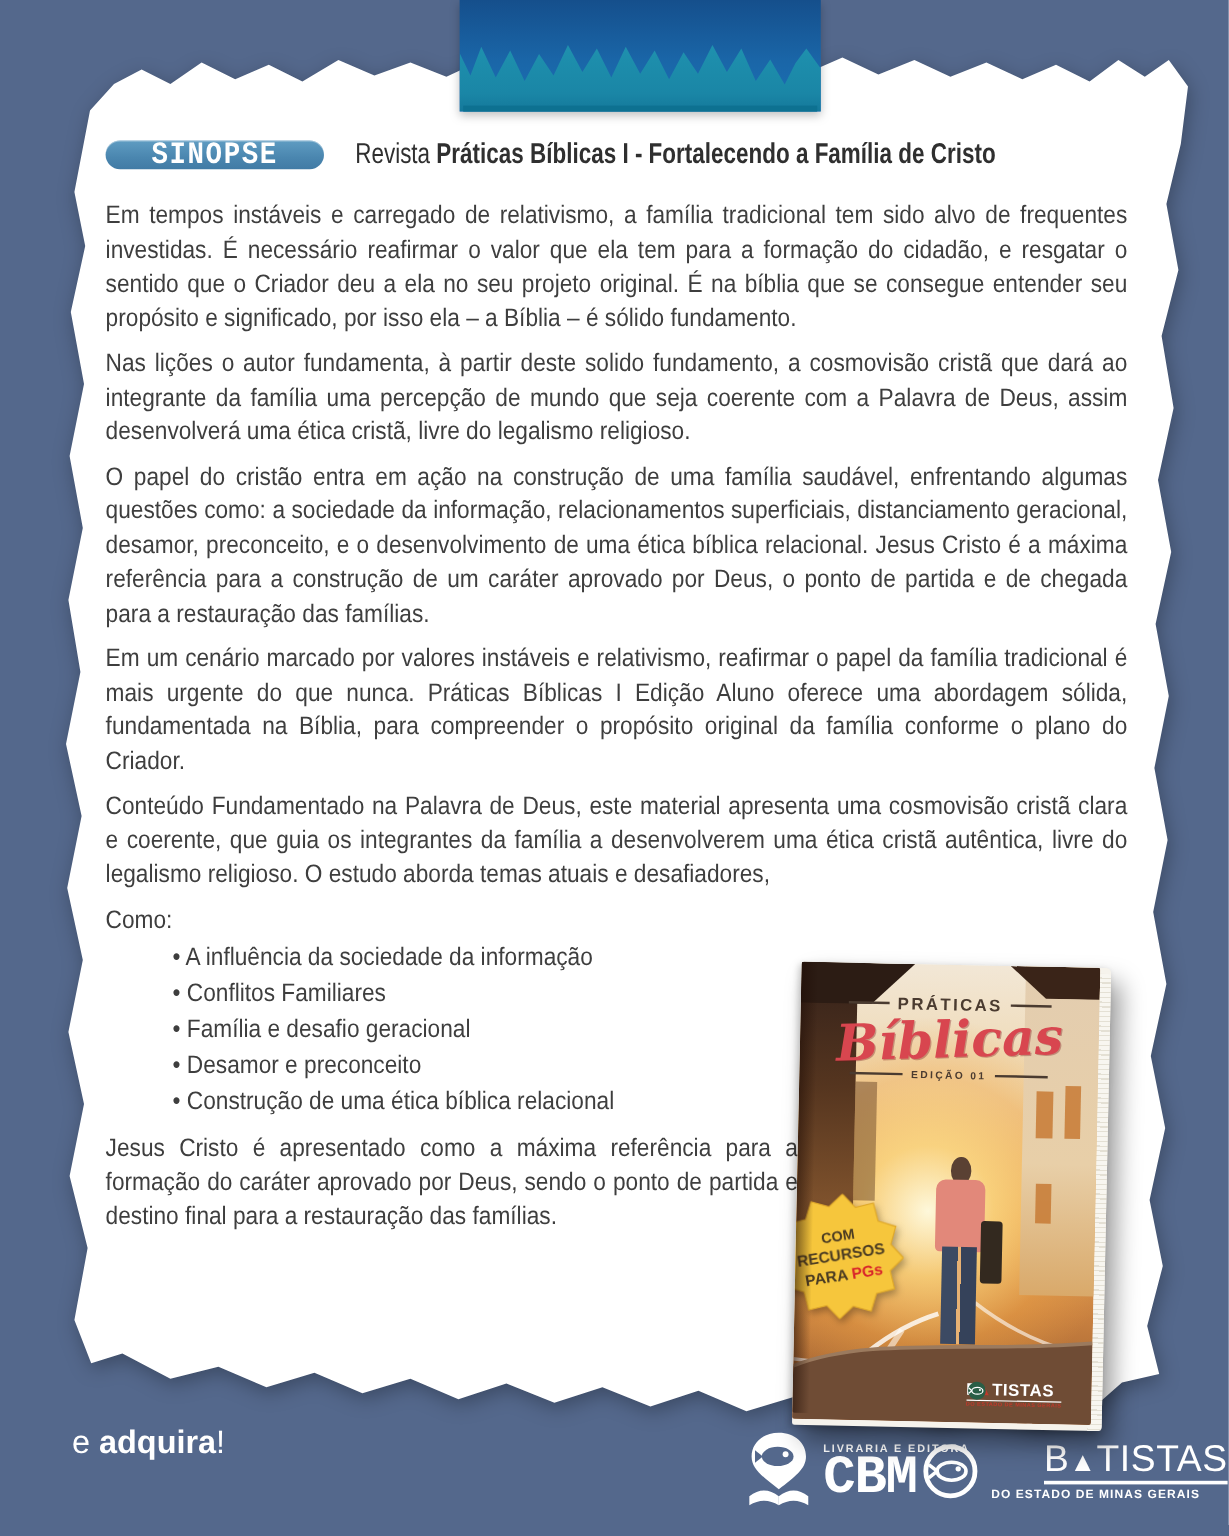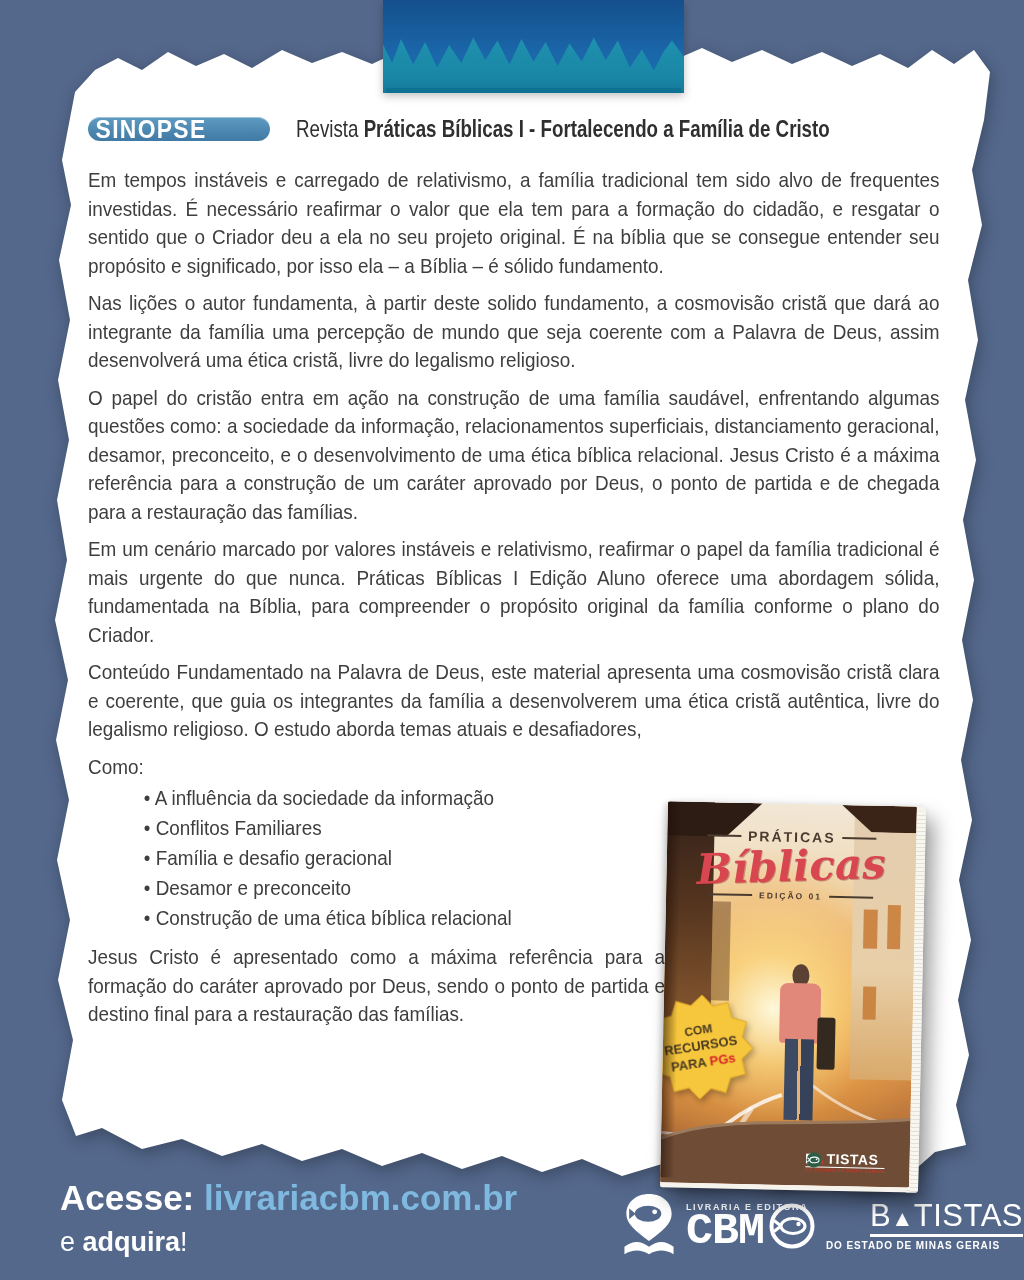--- a/index.html
+++ b/index.html
@@ -22,22 +22,22 @@
     clip-path: polygon(0 35%,3% 60%,6% 28%,10% 62%,14% 32%,18% 66%,22% 36%,26% 60%,30% 26%,34% 56%,38% 30%,42% 62%,46% 28%,50% 58%,54% 32%,58% 64%,62% 34%,66% 58%,70% 26%,74% 56%,78% 30%,82% 66%,86% 42%,90% 70%,93% 46%,96% 30%,100% 52%,100% 100%,0 100%);
   }
   .tape-edge { position:absolute; left:3px; right:3px; bottom:0; height:5px; background:#0d7191; }
 
   
   .content { position:absolute; left:88px; top:108px; width:852px; z-index:3; }
 
   .header-row { display:flex; align-items:center; gap:26px; height:42px; margin-bottom:16px; }
   .badge { flex:0 0 182px; height:24px; border-radius:21px;
     background:linear-gradient(180deg,#5f9cc2 0%,#4a86af 60%,#417ba5 100%);
-    display:flex; align-items:center; 
-    box-shadow: inset 0 1px 0 rgba(255,255,255,0.4); }
+    display:flex; align-items:center; justify-content:center;
+    box-shadow: inset 0 1px 0 rgba(255,255,255,0.4); font-family: Liberation Mono, monospace; }
   .badge span { color:#fff; font-weight:bold; font-size:26px; letter-spacing:1.5px; transform:scaleX(0.88); }
   .doc-title { font-size:24px; color:#2f2f2f; white-space:nowrap; transform:scaleX(0.78); transform-origin:left center; }
   .doc-title .bold { font-weight:bold; }
 
   .body-text { width:946px; transform:scaleX(0.9); transform-origin:left top;
     color:#3e3e3e; font-size:21px; line-height:28.5px; }
   .body-text p { text-align:justify; margin-bottom:9px; }
   .list-intro { margin-bottom:2px; }
   ul.topics { list-style:none; padding-left:62px; margin:2px 300px 10px 0; }
   ul.topics li { line-height:30px; }
@@ -229,23 +229,20 @@
           <span class="l2">RECURSOS</span>
           <span class="l3"><span>PARA </span><span class="pgs">PGs</span></span>
         </div>
       </div>
 
       <div class="spine-shade"></div>
     </div>
   </div>
 
   <div class="footer-cta">
-    <div class="cta-line1">
-      <span>Acesse: </span><span class="url">livrariacbm.com.br</span>
-    </div>
     <div class="cta-line2">
       <span>e </span><span class="bold">adquira</span><span>!</span>
     </div>
   </div>
 
   <div class="logo-cbm">
     <svg width="58" height="68" viewBox="0 0 60 72">
       <path d="M30 2 C16 2 6 11 6 23 C6 34 16 41 30 52 C44 41 54 34 54 23 C54 11 44 2 30 2 Z" fill="#fff"></path>
       <ellipse cx="29" cy="23" rx="14" ry="8.5" fill="#54688c"></ellipse>
       <path d="M16 23 L9 17.5 L9 28.5 Z" fill="#54688c"></path>

